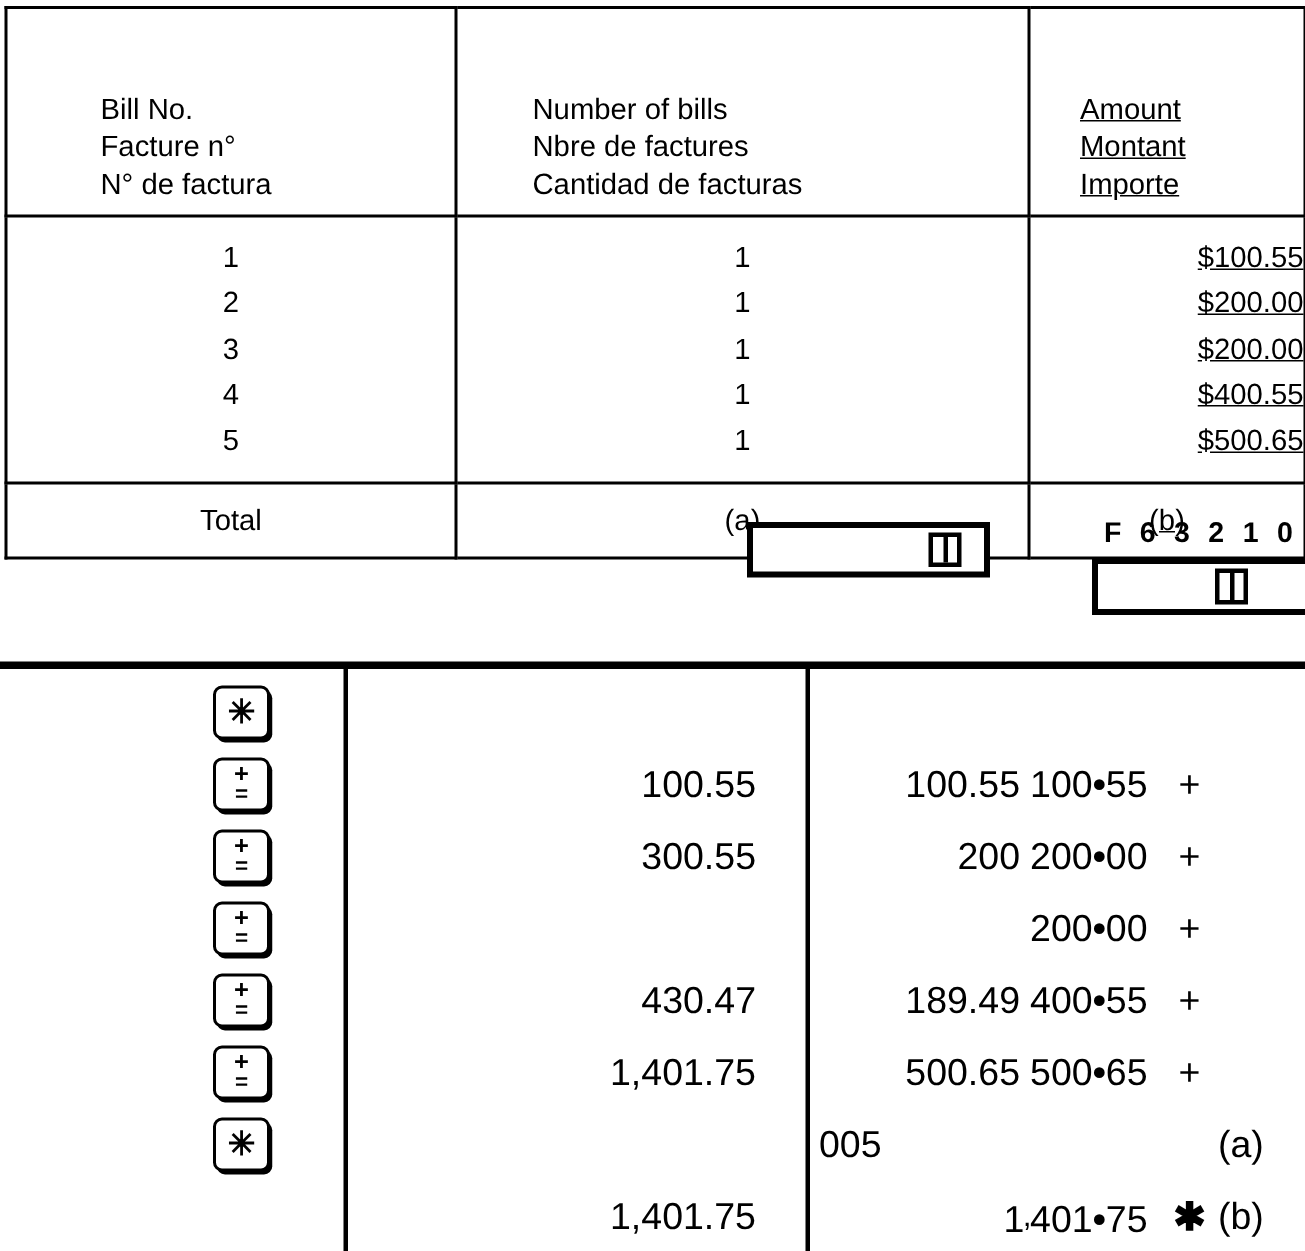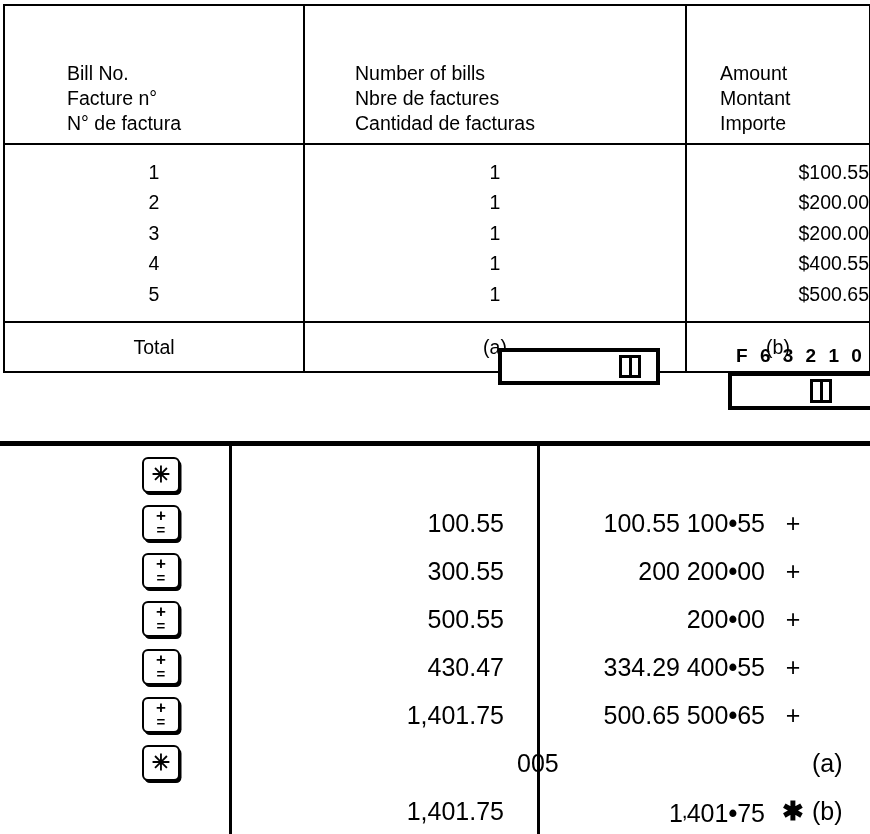--- a/index.html
+++ b/index.html
@@ -28,21 +28,21 @@
   .bill-table td {
     border: 2px solid #000;
     text-align: center;
     vertical-align: middle;
     font-size: 19.5px;
     padding: 0;
     line-height: 25px;
   }
   .col-a { width: 298px; }
   .col-b { width: 380px; }
-  .col-c { width: 182px; }
+  .col-c { width: 182px; text-decoration: underline; }
 
   .hdr-cell {
     height: 92px;
     padding: 7px 0 7px 0 !important;
   }
   .hdr-inner {
     display: block;
     text-align: left;
     white-space: pre-line;
     margin-top: 48px;
@@ -221,21 +221,21 @@
     letter-spacing: 0;
   }
   .tape-num .rcomma {
     display: inline-block;
     font-size: 21px;
     vertical-align: 4px;
     margin: 0 -1px;
   }
   .tape-count {
     position: absolute;
-    left: 509px;
+    left: 538px;
     width: 100px;
     top: 8px;
     text-align: left;
     font-size: 25px;
     line-height: 30px;
     padding-left: 8px;
     box-sizing: border-box;
   }
   .tape-sym {
     position: absolute;
@@ -361,26 +361,25 @@
       <div class="tape-num"><span>2</span><span>0</span><span>0</span><span class="dot">•</span><span>0</span><span>0</span></div>
       <div class="tape-sym">+</div>
     </div>
     <div class="op-row">
       <div class="key">
         <div class="key-glyph glyph-plus-eq">
           <span class="g-plus">+</span>
           <span class="g-eq">=</span>
         </div>
       </div>
-      <div class="disp-val">500.55</div>
       <div class="tape-num"><span>2</span><span>0</span><span>0</span><span class="dot">•</span><span>0</span><span>0</span></div>
       <div class="tape-sym">+</div>
     </div>
     <div class="op-row">
-      <div class="entry-val">334.29</div>
+      <div class="entry-val">189.49</div>
       <div class="key">
         <div class="key-glyph glyph-plus-eq">
           <span class="g-plus">+</span>
           <span class="g-eq">=</span>
         </div>
       </div>
       <div class="disp-val">430.47</div>
       <div class="tape-num"><span>4</span><span>0</span><span>0</span><span class="dot">•</span><span>5</span><span>5</span></div>
       <div class="tape-sym">+</div>
     </div>

